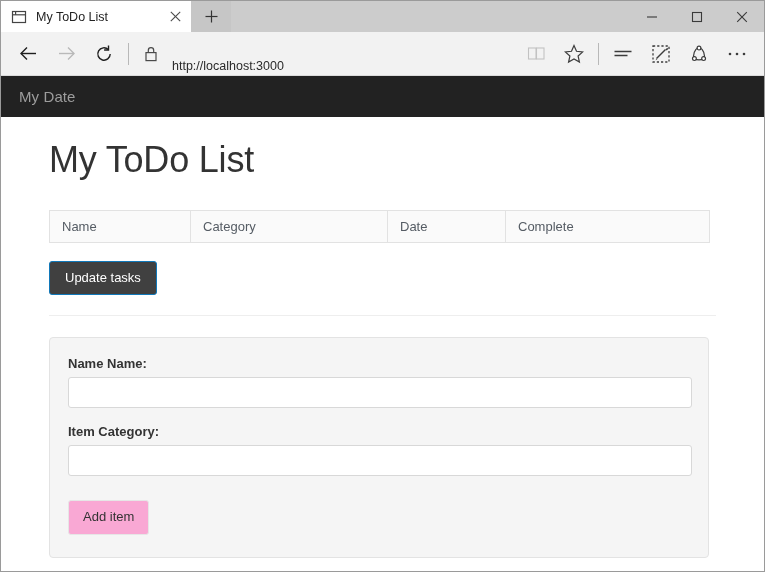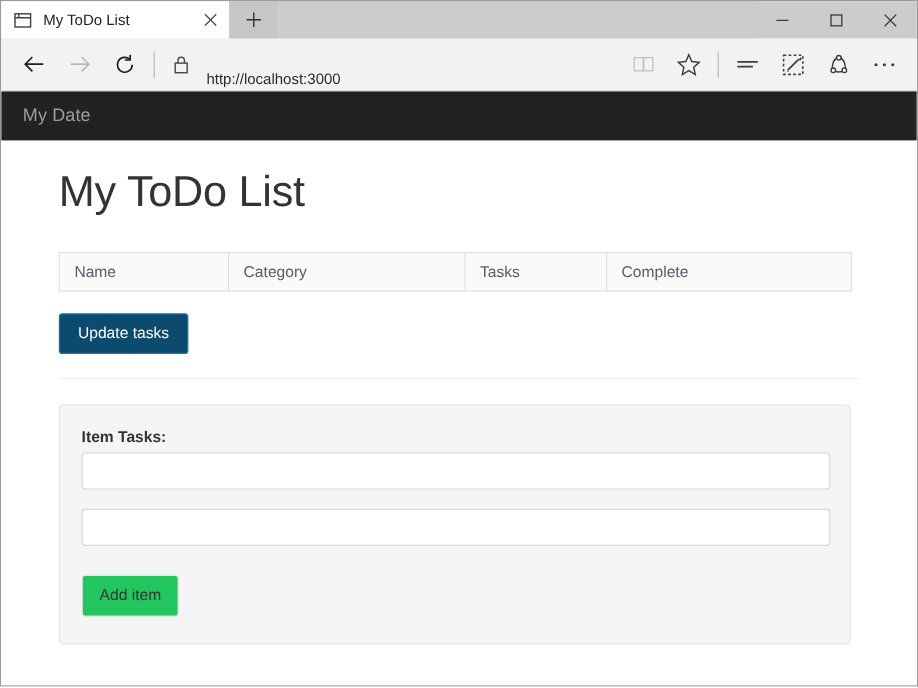--- a/index.html
+++ b/index.html
@@ -209,21 +209,21 @@
     height: 32px;
     box-sizing: border-box;
   }
   .col-name { width: 141px; }
   .col-category { width: 197px; }
   .col-date { width: 118px; }
   .col-complete { width: 204px; }
 
   .btn-primary {
     display: inline-block;
-    background: #0c4a6e;
+    background: #404040;
     color: #ffffff;
     border: 1px solid #1078b9;
     border-radius: 3px;
     font-size: 13px;
     padding: 9px 15px;
     margin-top: 18px;
     font-family: "Liberation Sans", sans-serif;
     cursor: pointer;
     line-height: 1.1;
   }
@@ -263,21 +263,21 @@
     font-family: "Liberation Sans", sans-serif;
     padding: 0 8px;
     color: #333;
     outline: none;
   }
   .form-group { margin-bottom: 16px; }
   .form-group.last { margin-bottom: 24px; }
 
   .btn-default {
     display: inline-block;
-    background: #22c55e;
+    background: #f9a8d4;
     color: #333333;
     border: 1px solid #e6e6e6;
     border-radius: 3px;
     font-size: 13px;
     padding: 9px 14px;
     font-family: "Liberation Sans", sans-serif;
     cursor: pointer;
     line-height: 1.1;
   }
 
@@ -450,39 +450,40 @@
         <colgroup>
           <col class="col-name">
           <col class="col-category">
           <col class="col-date">
           <col class="col-complete">
         </colgroup>
         <thead>
           <tr>
             <th>Name</th>
             <th>Category</th>
-            <th>Tasks</th>
+            <th>Date</th>
             <th>Complete</th>
           </tr>
         </thead>
         <tbody></tbody>
       </table>
 
       <button class="btn-primary">Update tasks</button>
 
       <hr class="separator">
 
       <div class="form-panel">
 
         <div class="form-group">
-          <label class="form-label">Item Tasks:</label>
+          <label class="form-label">Name Name:</label>
           <input class="form-input" type="text" value="" placeholder="" style="">
         </div>
 
         <div class="form-group last">
+          <label class="form-label">Item Category:</label>
           <input class="form-input" type="text" value="" placeholder="" style="">
         </div>
 
         <button class="btn-default">Add item</button>
       </div>
 
     </div>
   </div>
 </div>
 

